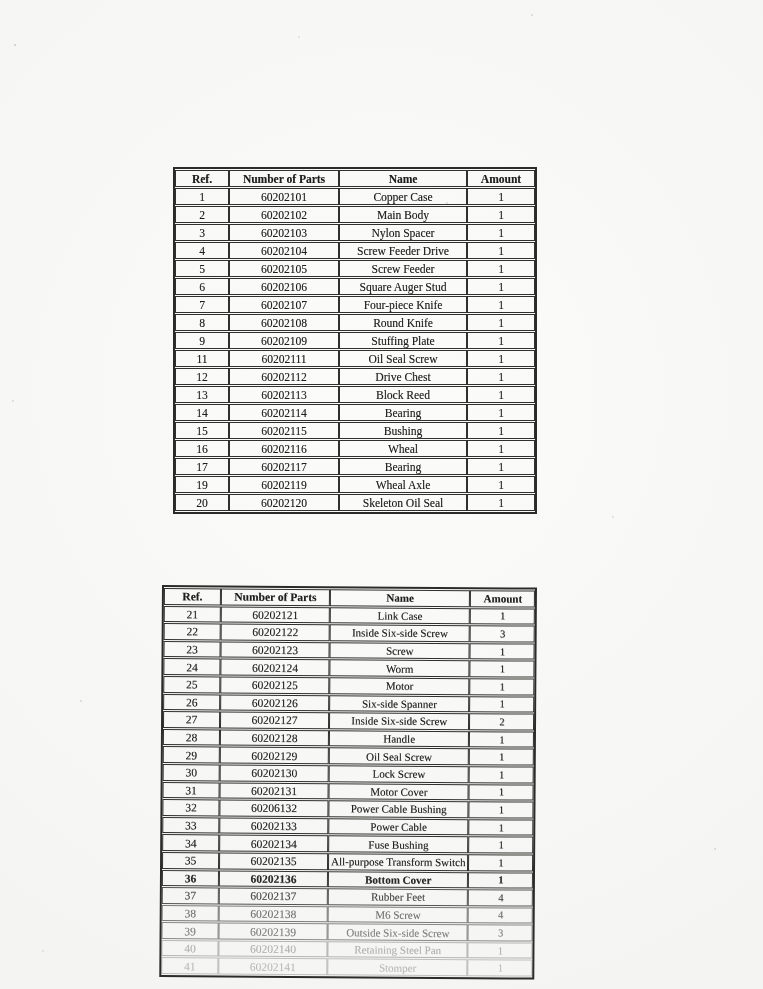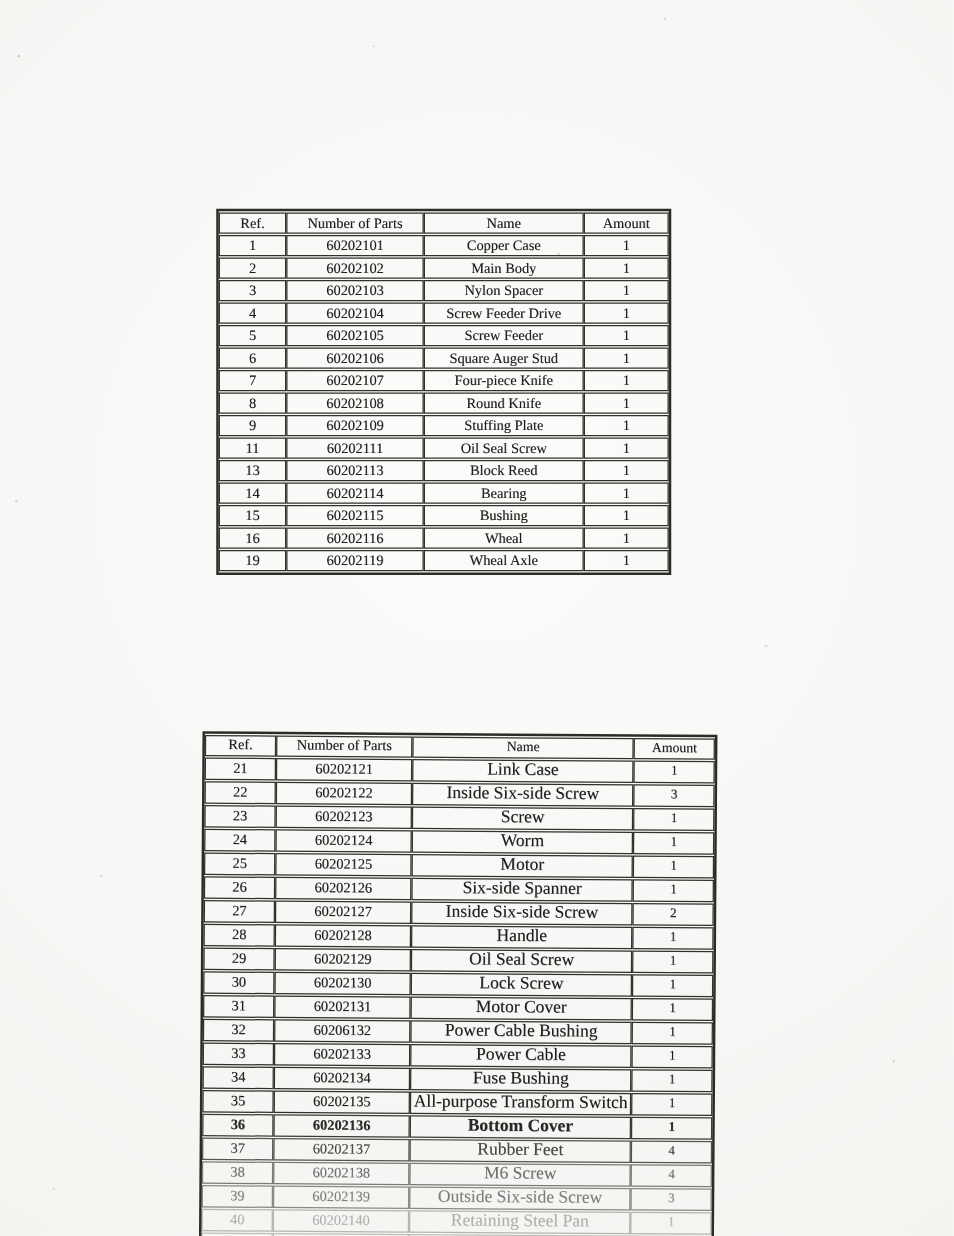--- a/index.html
+++ b/index.html
@@ -50,36 +50,36 @@
   }
   .parts-table th, .parts-table td {
     border: 1px solid #30302c;
     text-align: center;
     vertical-align: middle;
     padding: 0 2px;
     overflow: hidden;
     white-space: nowrap;
   }
   .parts-table th {
-    font-weight: normal;
+    font-weight: bold;
   }
 
   
   .t1 { left: 173px; top: 167px; }
   .t1 th, .t1 td { height: 15px; font-size: 11.5px; }
   .t1 .c0 { width: 48px; }
   .t1 .c1 { width: 104px; }
   .t1 .c2 { width: 122px; }
   .t1 .c3 { width: 62px; }
 
   
   .t2 { left: 162px; top: 585px; transform: rotate(0.4deg); transform-origin: top left; }
   .t2 th, .t2 td { height: 14.6px; font-size: 11.5px; }
   .t2 th.c2, .t2 th.c3 { font-size: 11px; }
-  .t2 td.c2 { font-size: 14px; }
+  .t2 td.c2 { font-size: 11px; }
   .t2 td.c3 { font-size: 10.5px; }
   .t2 .c0 { width: 51px; }
   .t2 .c1 { width: 103px; }
   .t2 .c2 { width: 121px; }
   .t2 .c3 { width: 59px; }
 
   
   .t2 tbody tr:nth-child(16) td { opacity: 0.95; font-weight: bold; }
   .t2 tbody tr:nth-child(17) td { opacity: 0.82; }
   .t2 tbody tr:nth-child(18) td { opacity: 0.62; margin-top: 14px; }
@@ -157,20 +157,26 @@
           <td class="c2">Stuffing Plate</td>
           <td class="c3">1</td>
         </tr>
         <tr>
           <td class="c0">11</td>
           <td class="c1">60202111</td>
           <td class="c2">Oil Seal Screw</td>
           <td class="c3">1</td>
         </tr>
         <tr>
+          <td class="c0">12</td>
+          <td class="c1">60202112</td>
+          <td class="c2">Drive Chest</td>
+          <td class="c3">1</td>
+        </tr>
+        <tr>
           <td class="c0">13</td>
           <td class="c1">60202113</td>
           <td class="c2">Block Reed</td>
           <td class="c3">1</td>
         </tr>
         <tr>
           <td class="c0">14</td>
           <td class="c1">60202114</td>
           <td class="c2">Bearing</td>
           <td class="c3">1</td>
@@ -181,23 +187,35 @@
           <td class="c2">Bushing</td>
           <td class="c3">1</td>
         </tr>
         <tr>
           <td class="c0">16</td>
           <td class="c1">60202116</td>
           <td class="c2">Wheal</td>
           <td class="c3">1</td>
         </tr>
         <tr>
+          <td class="c0">17</td>
+          <td class="c1">60202117</td>
+          <td class="c2">Bearing</td>
+          <td class="c3">1</td>
+        </tr>
+        <tr>
           <td class="c0">19</td>
           <td class="c1">60202119</td>
           <td class="c2">Wheal Axle</td>
+          <td class="c3">1</td>
+        </tr>
+        <tr>
+          <td class="c0">20</td>
+          <td class="c1">60202120</td>
+          <td class="c2">Skeleton Oil Seal</td>
           <td class="c3">1</td>
         </tr>
       </tbody>
   </table>
 
   <table class="parts-table t2">
     <thead>
         <tr>
           <th class="c0">Ref.</th>
           <th class="c1">Number of Parts</th>

